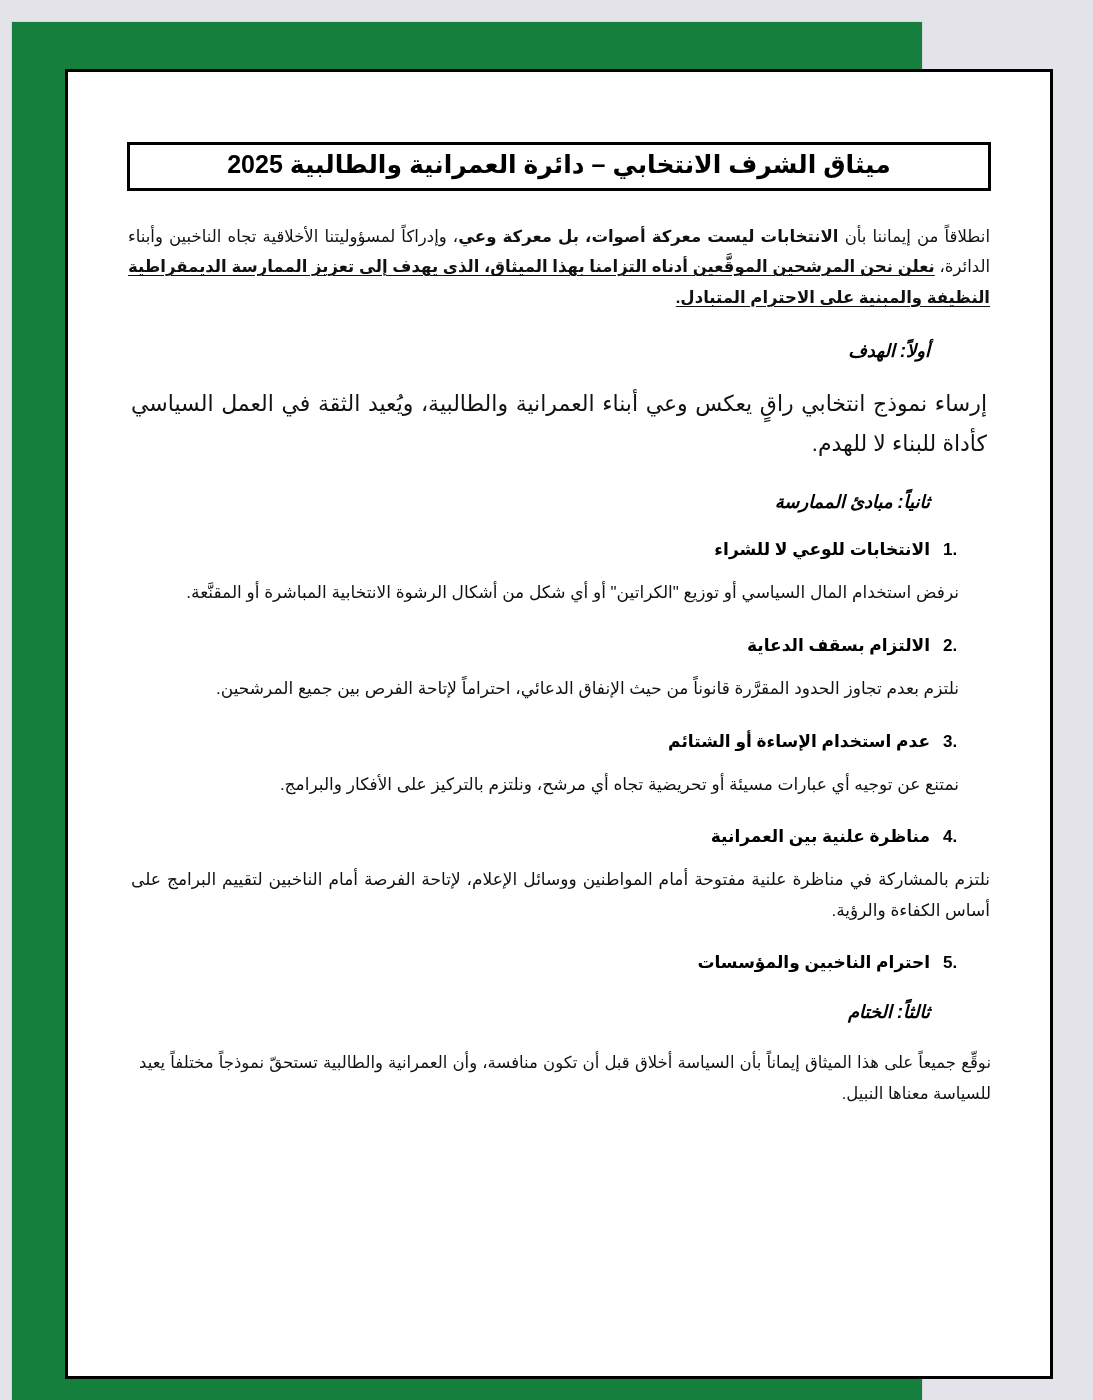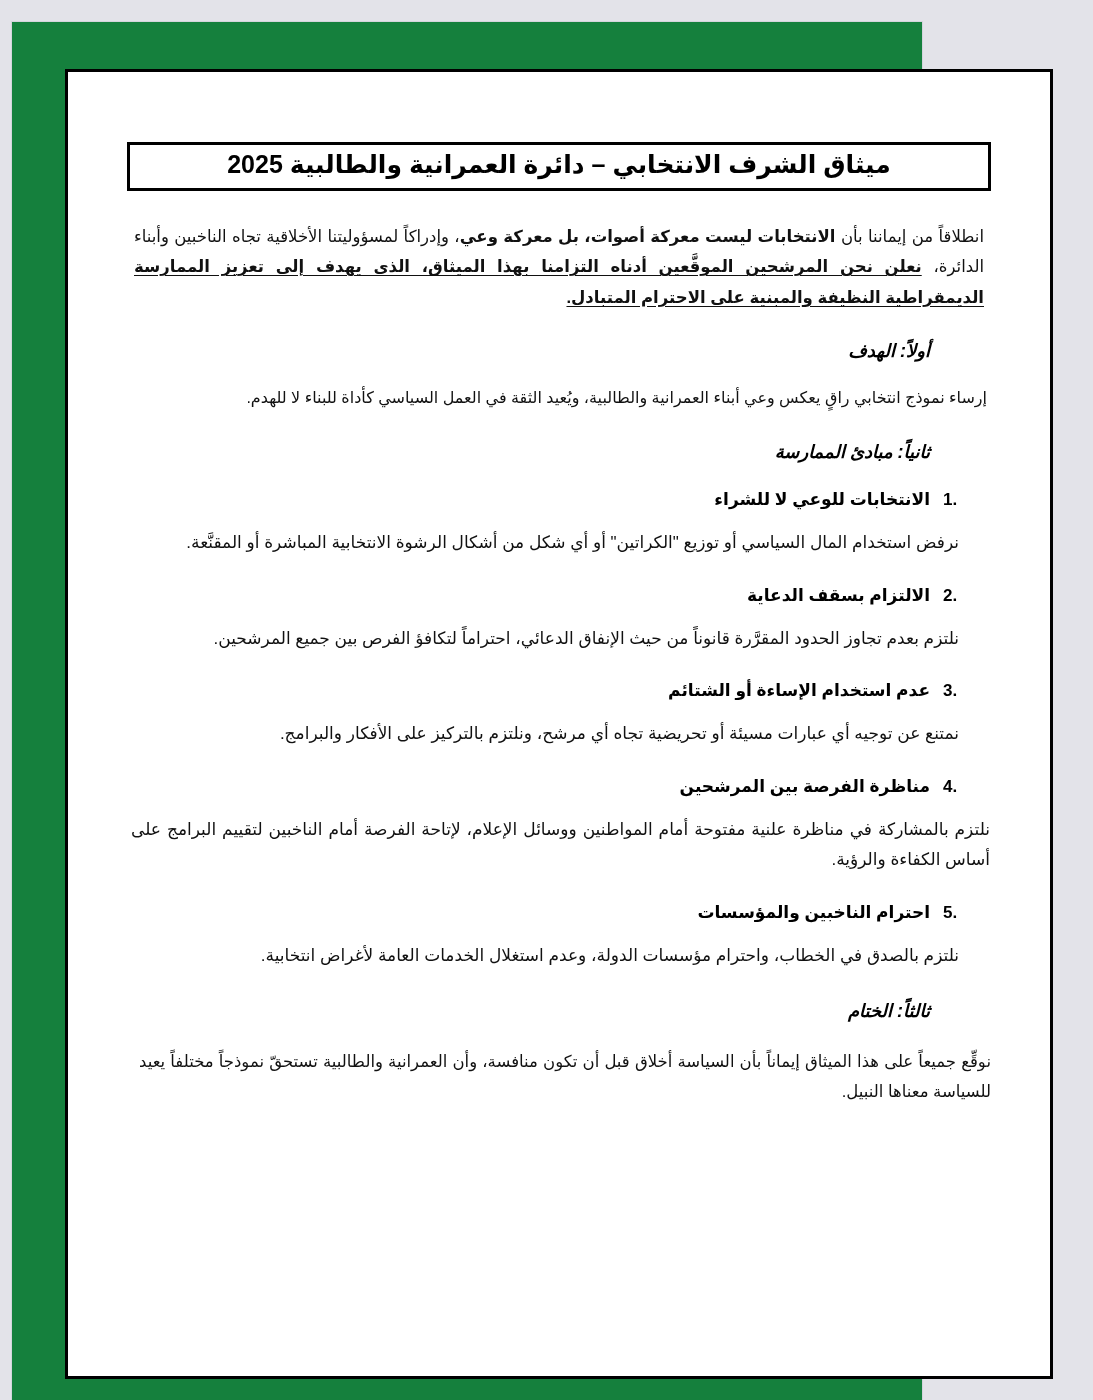--- a/index.html
+++ b/index.html
@@ -69,21 +69,21 @@
   }
 
   
   .para {
     font-family: "Liberation Sans", "DejaVu Sans", sans-serif;
     font-size: 16.5px;
     line-height: 1.85;
     color: #111111;
     text-align: justify;
     text-justify: inter-word;
-    margin: 15px;
+    margin: 9px;
   }
 
   .intro-para {
     margin-top: 30px;
     padding: 0 6px 0 6px;
   }
   .intro-para .b { font-weight: bold; }
   .intro-para .bu {
     font-weight: bold;
     text-decoration: underline;
@@ -96,21 +96,21 @@
     font-weight: bold;
     font-size: 18px;
     color: #000000;
     margin: 28px 75px 0 0;
     text-align: right;
     font-style: italic;
   }
 
   .section-body {
     font-family: "Liberation Sans", "DejaVu Sans", sans-serif;
-    font-size: 16px;
+    font-size: 22px;
     line-height: 1.8;
     color: #111111;
     margin: 22px 18px 0 18px;
     text-align: justify;
   }
 
   
   .principles {
     margin: 18px 0 0 0;
     padding: 0;
@@ -188,45 +188,44 @@
             <span>الانتخابات للوعي لا للشراء</span>
           </div>
           <div class="principle-body">نرفض استخدام المال السياسي أو توزيع "الكراتين" أو أي شكل من أشكال الرشوة الانتخابية المباشرة أو المقنَّعة.</div>
         </li>
 
         <li class="principle">
           <div class="principle-head">
             <span class="principle-num">2.</span>
             <span>الالتزام بسقف الدعاية</span>
           </div>
-          <div class="principle-body">نلتزم بعدم تجاوز الحدود المقرَّرة قانوناً من حيث الإنفاق الدعائي، احتراماً لتكافؤ الفرص بين جميع المرشحين.</div>
+          <div class="principle-body">نلتزم بعدم تجاوز الحدود المقرَّرة قانوناً من حيث الإنفاق الدعائي، احتراماً لإتاحة الفرص بين جميع المرشحين.</div>
         </li>
 
         <li class="principle">
           <div class="principle-head">
             <span class="principle-num">3.</span>
             <span>عدم استخدام الإساءة أو الشتائم</span>
           </div>
           <div class="principle-body">نمتنع عن توجيه أي عبارات مسيئة أو تحريضية تجاه أي مرشح، ونلتزم بالتركيز على الأفكار والبرامج.</div>
         </li>
 
         <li class="principle">
           <div class="principle-head">
             <span class="principle-num">4.</span>
-            <span>مناظرة الفرصة بين المرشحين</span>
+            <span>مناظرة علنية بين العمرانية</span>
           </div>
           <div class="principle-body wide">نلتزم بالمشاركة في مناظرة علنية مفتوحة أمام المواطنين ووسائل الإعلام، لإتاحة الفرصة أمام الناخبين لتقييم البرامج على أساس الكفاءة والرؤية.</div>
         </li>
 
         <li class="principle">
           <div class="principle-head">
             <span class="principle-num">5.</span>
             <span>احترام الناخبين والمؤسسات</span>
           </div>
-          <div class="principle-body">نلتزم بالصدق في الخطاب، واحترام مؤسسات الدولة، وعدم استغلال الخدمات العامة لأغراض انتخابية.</div>
         </li>
 
       </ol>
 
       <div class="section-heading">ثالثاً: الختام</div>
       <div class="closing-body">نوقِّع جميعاً على هذا الميثاق إيماناً بأن السياسة أخلاق قبل أن تكون منافسة، وأن العمرانية والطالبية تستحقّ نموذجاً مختلفاً يعيد للسياسة معناها النبيل.</div>
 
     </div>
   </div>
 </div>

